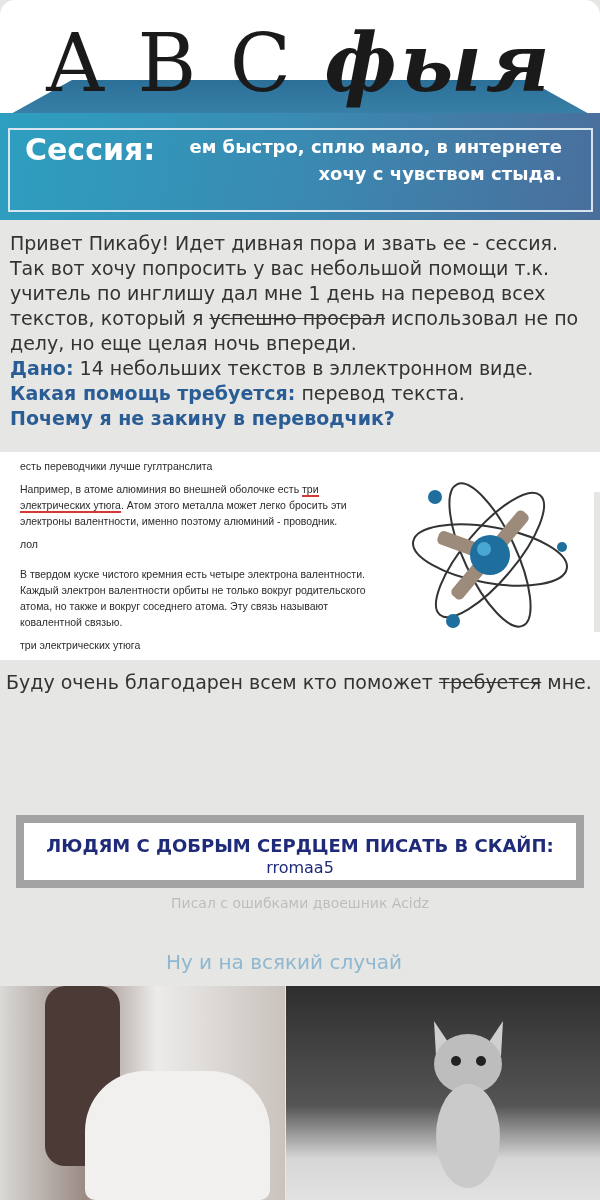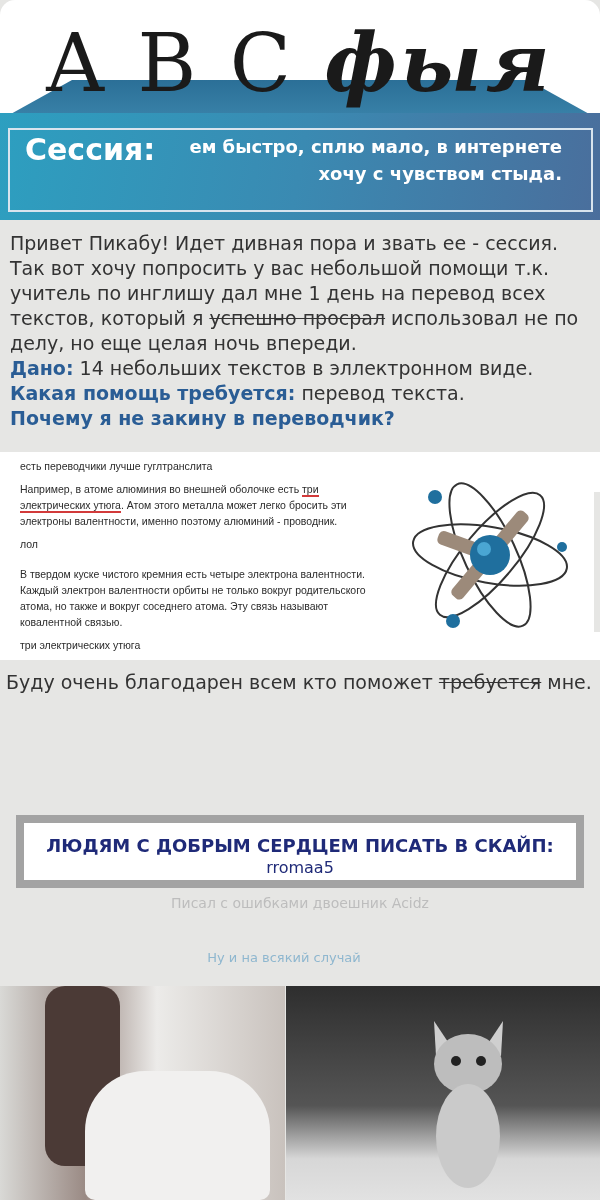--- a/index.html
+++ b/index.html
@@ -33,21 +33,21 @@
   .shot-text p { margin-bottom: 7px; }
   .underline-red { border-bottom: 2px solid #d23a3a; }
   .atom { position: absolute; left: 405px; top: 480px; width: 170px; height: 150px; }
 
   
   .lower { position: absolute; left: 6px; top: 670px; width: 590px; font-size: 19px; line-height: 25px; color: #333; }
   .skype-box { position: absolute; left: 16px; top: 815px; width: 568px; height: 73px; background: #ffffff; border: 8px solid #a3a3a3; text-align: center; }
   .skype-title { margin-top: 12px; font-size: 18px; font-weight: bold; color: #1f2a78; }
   .skype-id { font-size: 16px; color: #1f2a78; margin-top: 2px; }
   .signature { position: absolute; left: 0; top: 895px; width: 600px; text-align: center; font-size: 14px; color: #bdbdbd; }
-  .just-in-case { position: absolute; left: 0; top: 950px; width: 568px; text-align: center; font-size: 13px; color: #8fb7cf; }
+  .just-in-case { position: absolute; left: 0; top: 950px; width: 568px; text-align: center; font-size: 20px; color: #8fb7cf; }
 
   
   .photos { position: absolute; left: 0; top: 986px; width: 600px; height: 214px; }
   .photo-left { position: absolute; left: 0; top: 0; width: 285px; height: 214px;
     background: linear-gradient(90deg, #d9d9d6 0%, #9a8a84 30%, #ecebe9 55%, #c9c2bd 100%); }
   .photo-left .shirt { position: absolute; left: 85px; top: 85px; width: 185px; height: 129px; background: #f1f0ef; border-radius: 60px 60px 10px 10px; }
   .photo-left .hair { position: absolute; left: 45px; top: 0; width: 75px; height: 180px; background: #4b3a36; border-radius: 20px; }
   .photo-right { position: absolute; left: 286px; top: 0; width: 314px; height: 266px;
     background: linear-gradient(#2e2e2e 0%, #555 45%, #d7d7d7 65%, #efefef 100%); }
   .kitten { position: absolute; left: 140px; top: 30px; width: 85px; height: 175px; }

